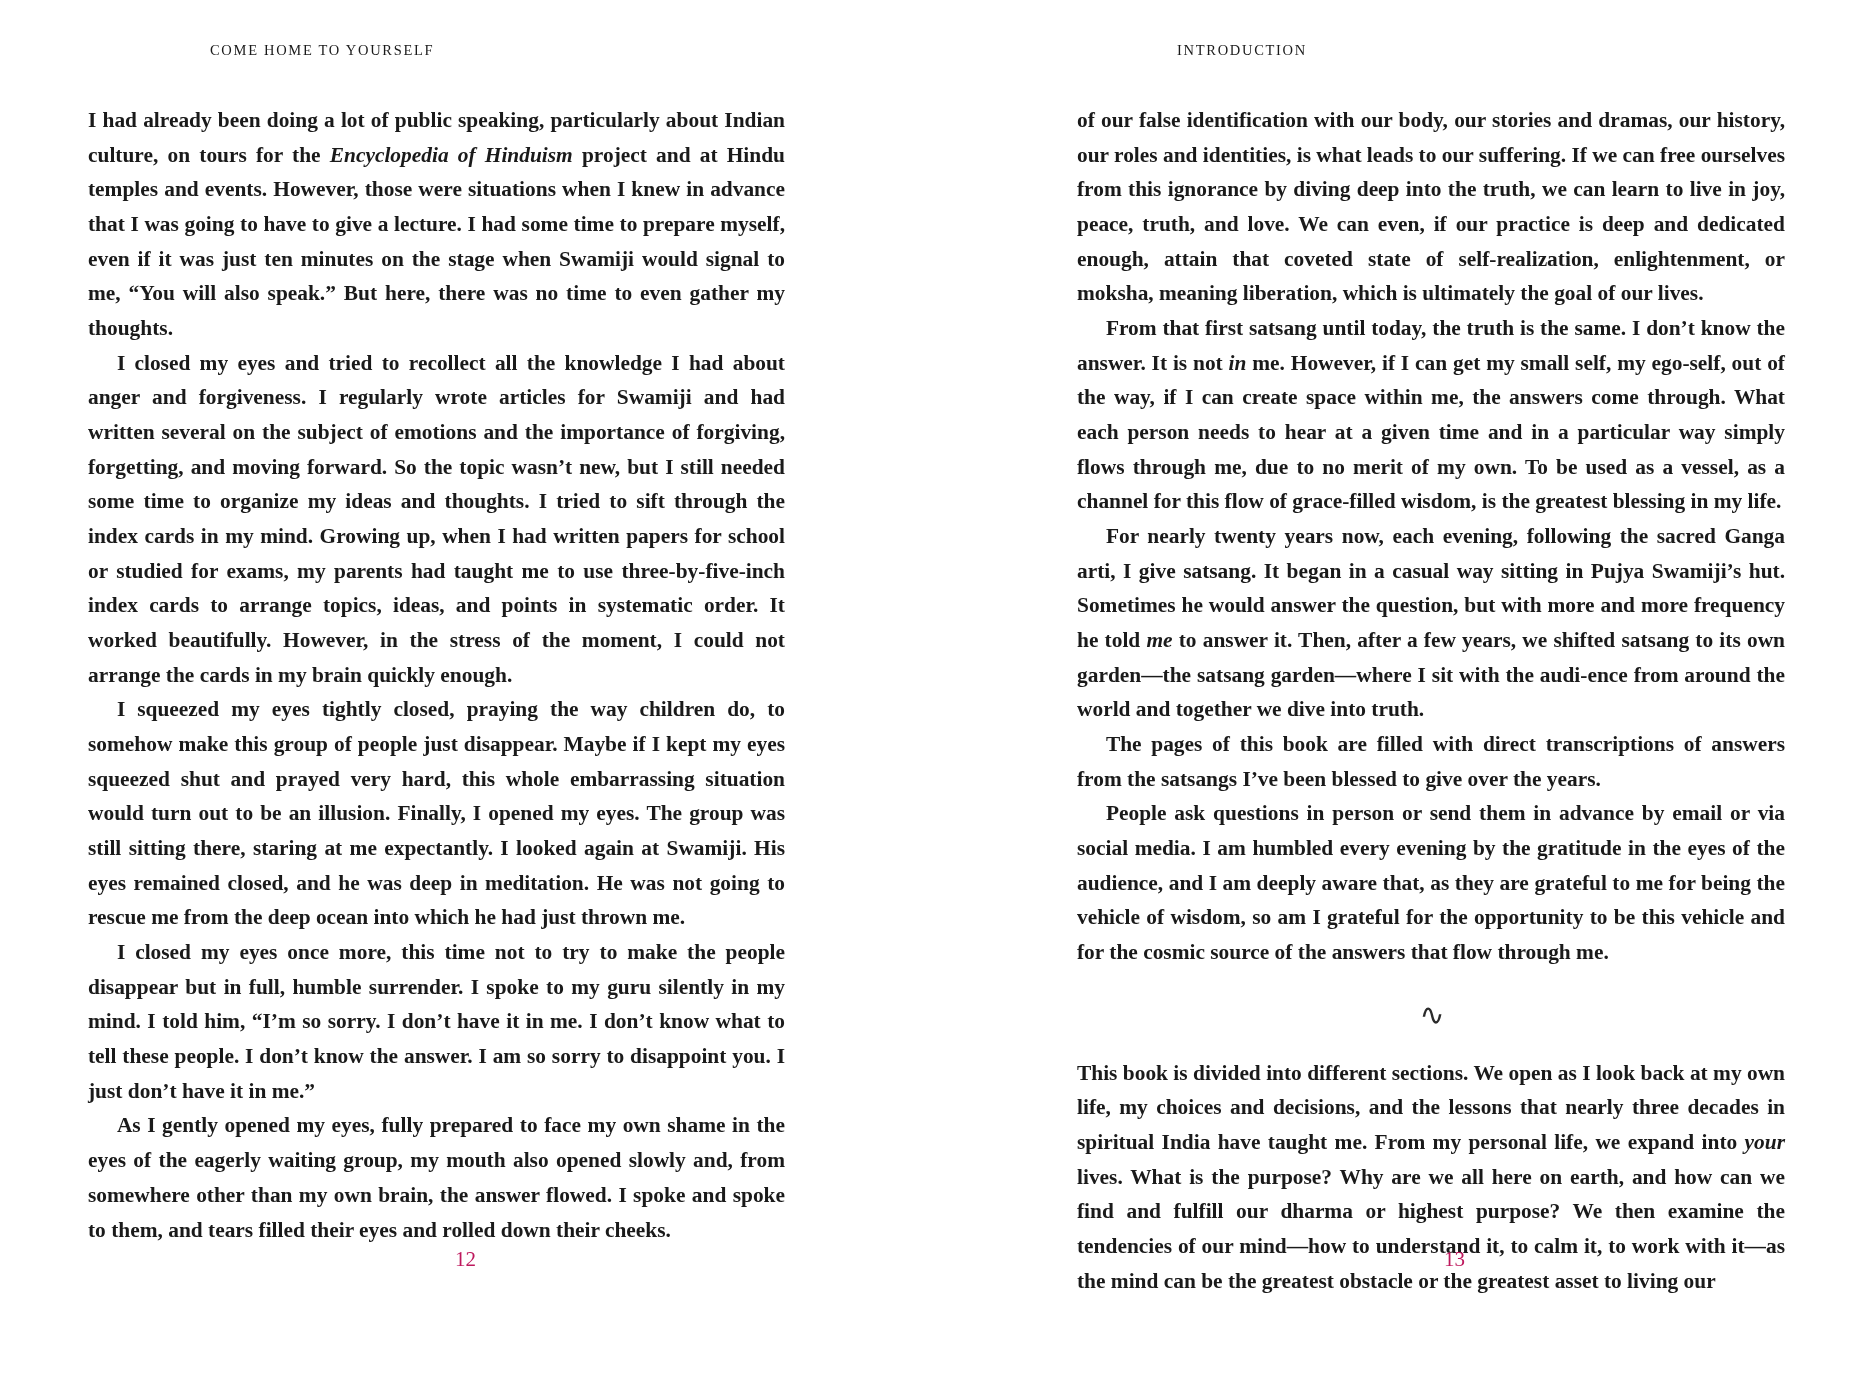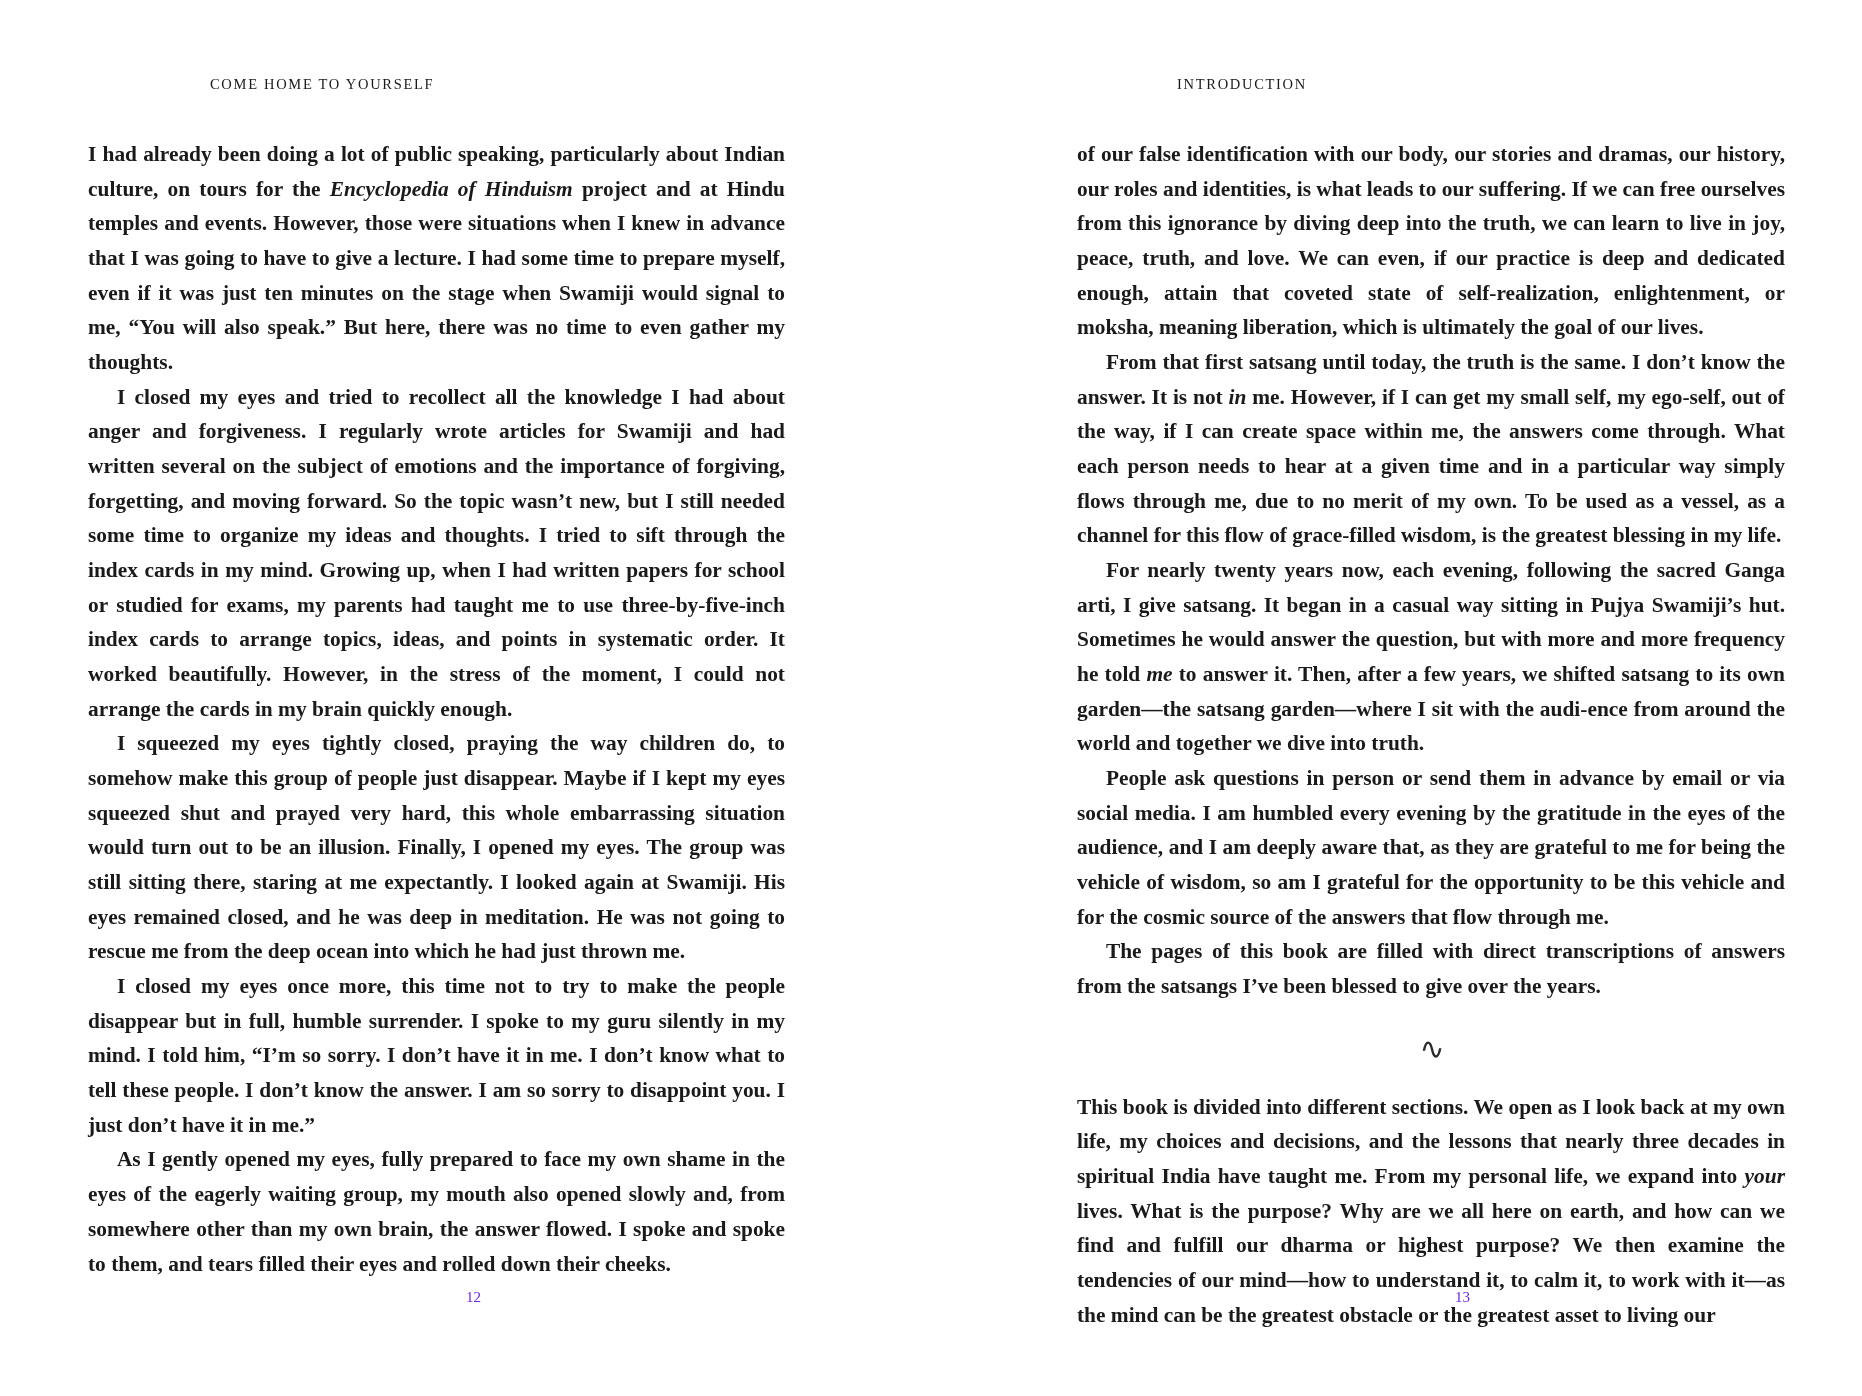--- a/index.html
+++ b/index.html
@@ -18,21 +18,20 @@
     display: flex;
     width: 1862px;
     height: 1396px;
     box-sizing: border-box;
   }
   .page {
     position: relative;
     width: 931px;
     height: 1336px;
     box-sizing: border-box;
-    margin-top: 34px;
   }
   .page-left {
     padding: 42px 146px 0 88px;
   }
   .page-right {
     padding: 42px 77px 0 146px;
   }
   .running-head {
     font-size: 14.5px;
     letter-spacing: 1.7px;
@@ -65,24 +64,24 @@
     font-size: 30px;
     line-height: 1;
     margin: 30px 0 26px 0;
     color: #2b2b2b;
     letter-spacing: -2px;
   }
   .folio {
     position: absolute;
     bottom: 64px;
     width: 100%;
-    left: 8px;
+    left: 0;
     text-align: center;
-    font-size: 15px;
-    color: #6d28d9;
+    font-size: 21px;
+    color: #be185d;
   }
   .page-left .folio { padding-right: 58px; }
   .page-right .folio { padding-left: 58px; }
   i { font-style: italic; }
 </style>
 </head>
 <body>
 
 <div class="spread">
 
@@ -97,22 +96,22 @@
     </div>
     <div class="folio">12</div>
   </div>
 
   <div class="page page-right">
     <div class="running-head">Introduction</div>
     <div class="body-text">
       <p class="noindent">of our false identification with our body, our stories and dramas, our history, our roles and identities, is what leads to our suffering. If we can free ourselves from this ignorance by diving deep into the truth, we can learn to live in joy, peace, truth, and love. We can even, if our practice is deep and dedicated enough, attain that coveted state of self-realization, enlightenment, or moksha, meaning liberation, which is ultimately the goal of our lives.</p>
       <p>From that first satsang until today, the truth is the same. I don’t know the answer. It is not <i>in</i> me. However, if I can get my small self, my ego-self, out of the way, if I can create space within me, the answers come through. What each person needs to hear at a given time and in a particular way simply flows through me, due to no merit of my own. To be used as a vessel, as a channel for this flow of grace-filled wisdom, is the greatest blessing in my life.</p>
       <p>For nearly twenty years now, each evening, following the sacred Ganga arti, I give satsang. It began in a casual way sitting in Pujya Swamiji’s hut. Sometimes he would answer the question, but with more and more frequency he told <i>me</i> to answer it. Then, after a few years, we shifted satsang to its own garden—the satsang garden—where I sit with the audi-ence from around the world and together we dive into truth.</p>
+      <p>The pages of this book are filled with direct transcriptions of answers from the satsangs I’ve been blessed to give over the years.</p>
       <p>People ask questions in person or send them in advance by email or via social media. I am humbled every evening by the gratitude in the eyes of the audience, and I am deeply aware that, as they are grateful to me for being the vehicle of wisdom, so am I grateful for the opportunity to be this vehicle and for the cosmic source of the answers that flow through me.</p>
-      <p>The pages of this book are filled with direct transcriptions of answers from the satsangs I’ve been blessed to give over the years.</p>
     </div>
     <div class="ornament">∿</div>
     <div class="body-text">
       <p class="noindent">This book is divided into different sections. We open as I look back at my own life, my choices and decisions, and the lessons that nearly three decades in spiritual India have taught me. From my personal life, we expand into <i>your</i> lives. What is the purpose? Why are we all here on earth, and how can we find and fulfill our dharma or highest purpose? We then examine the tendencies of our mind—how to understand it, to calm it, to work with it—as the mind can be the greatest obstacle or the greatest asset to living our</p>
     </div>
     <div class="folio">13</div>
   </div>
 
 </div>
 

